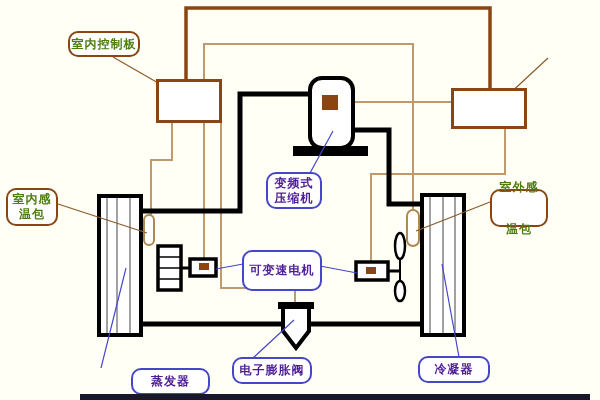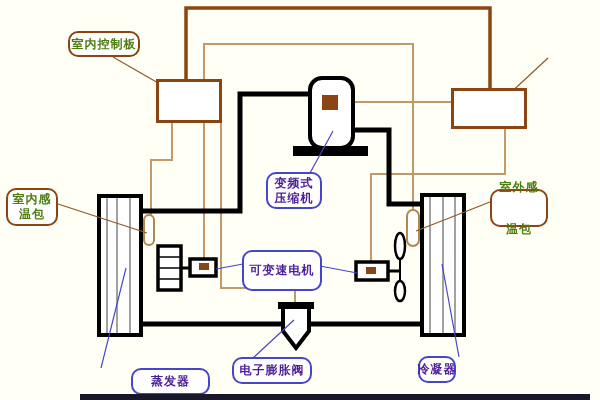--- a/index.html
+++ b/index.html
@@ -100,21 +100,21 @@
   </div>
 
   <div class="callout blue" style="left:232px;top:357px;width:80px;height:27px;">
     <span>电子膨胀阀</span>
   </div>
 
   <div class="callout blue" style="left:103px;top:368px;width:79px;height:27px;margin-left:28px;">
     <span>蒸发器</span>
   </div>
 
-  <div class="callout blue" style="left:418px;top:356px;width:38px;height:27px;">
+  <div class="callout blue" style="left:418px;top:356px;width:72px;height:27px;">
     <span>冷凝器</span>
   </div>
 
   <div class="callout brown" style="left:6px;top:188px;width:52px;height:38px;">
     <span>室内感</span>
     <span>温包</span>
   </div>
 
   <div class="callout brown" style="left:490px;top:189px;width:58px;height:38px;gap:27px;">
     <span>室外感</span>

